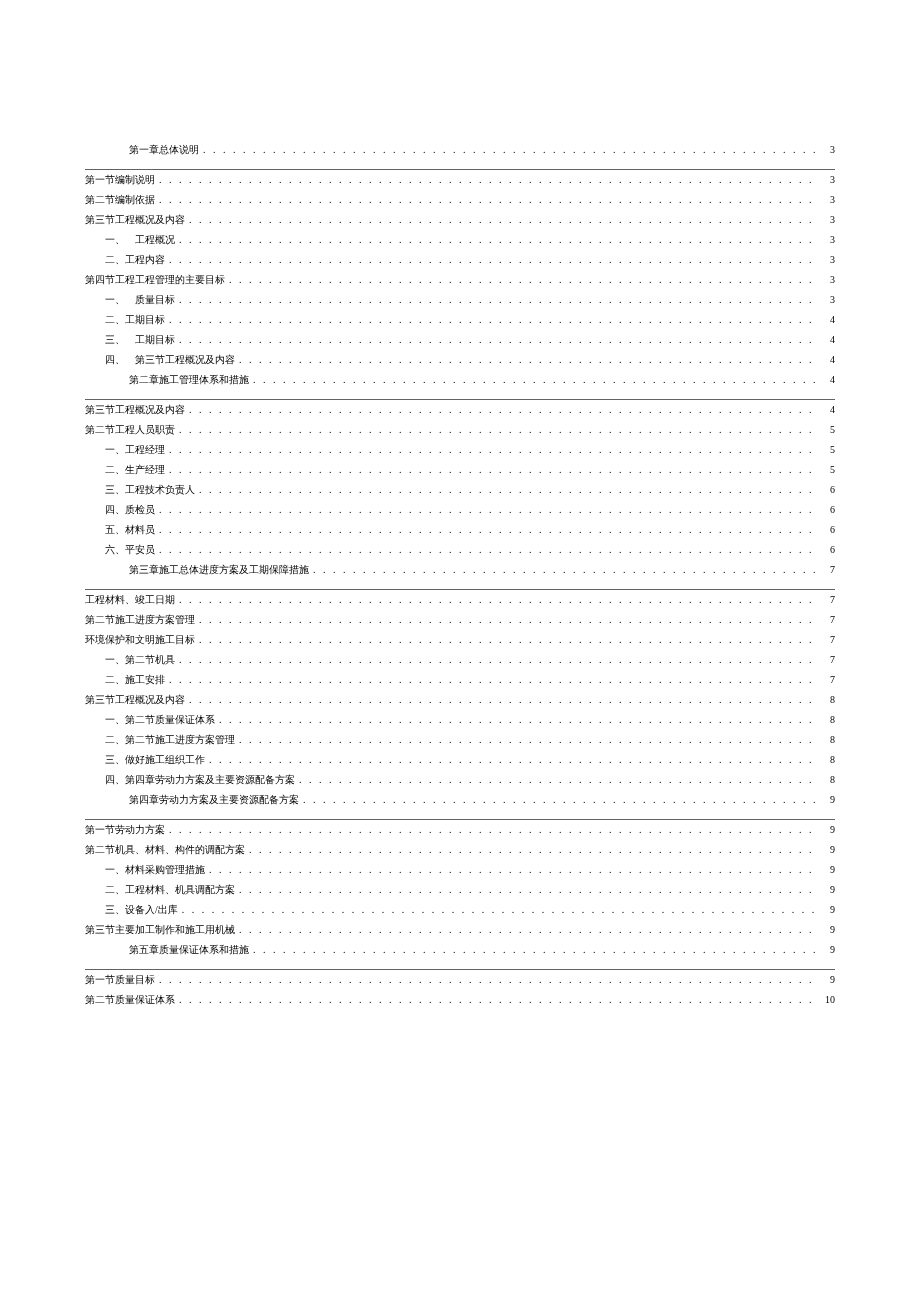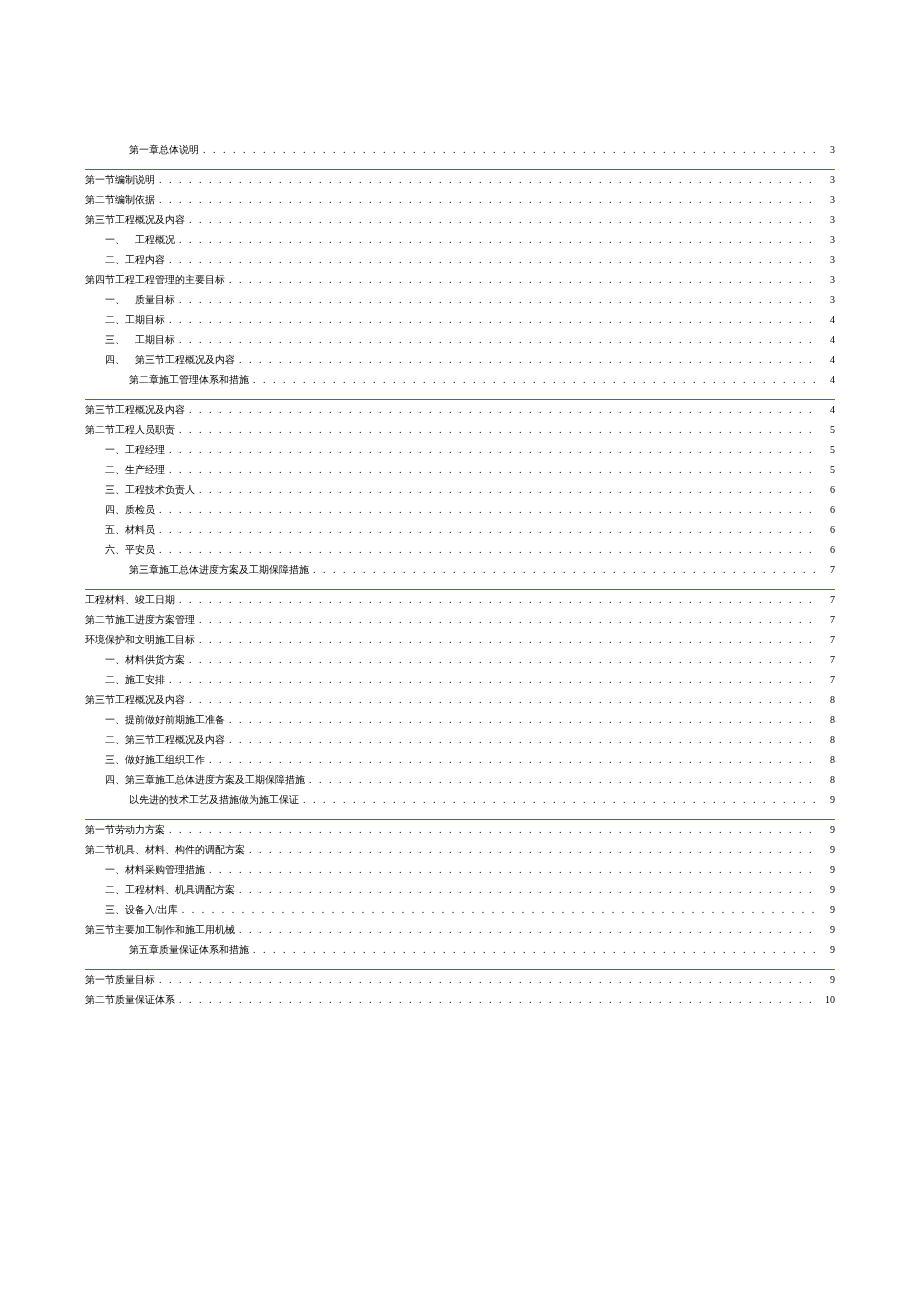--- a/index.html
+++ b/index.html
@@ -183,58 +183,58 @@
           <span class="label">第二节施工进度方案管理</span>
           <span class="dots">. . . . . . . . . . . . . . . . . . . . . . . . . . . . . . . . . . . . . . . . . . . . . . . . . . . . . . . . . . . . . . . . . . . . . . . . . . . . . . . . . . . . . . . . . . . . . . . . . . . . . . . . . . . . . . . . . . . . . . . . . . . . . . . . . . . . . . . . . . . . . . . . . . . . . . . .</span>
           <span class="pg">7</span>
         </div>
         <div class="row indent-l1">
           <span class="label">环境保护和文明施工目标</span>
           <span class="dots">. . . . . . . . . . . . . . . . . . . . . . . . . . . . . . . . . . . . . . . . . . . . . . . . . . . . . . . . . . . . . . . . . . . . . . . . . . . . . . . . . . . . . . . . . . . . . . . . . . . . . . . . . . . . . . . . . . . . . . . . . . . . . . . . . . . . . . . . . . . . . . . . . . . . . . . .</span>
           <span class="pg">7</span>
         </div>
         <div class="row indent-l2">
-          <span class="label">一、材料供货方案</span>
+          <span class="label">一、第二节机具</span>
           <span class="dots">. . . . . . . . . . . . . . . . . . . . . . . . . . . . . . . . . . . . . . . . . . . . . . . . . . . . . . . . . . . . . . . . . . . . . . . . . . . . . . . . . . . . . . . . . . . . . . . . . . . . . . . . . . . . . . . . . . . . . . . . . . . . . . . . . . . . . . . . . . . . . . . . . . . . . . . .</span>
           <span class="pg">7</span>
         </div>
         <div class="row indent-l2">
           <span class="label">二、施工安排</span>
           <span class="dots">. . . . . . . . . . . . . . . . . . . . . . . . . . . . . . . . . . . . . . . . . . . . . . . . . . . . . . . . . . . . . . . . . . . . . . . . . . . . . . . . . . . . . . . . . . . . . . . . . . . . . . . . . . . . . . . . . . . . . . . . . . . . . . . . . . . . . . . . . . . . . . . . . . . . . . . .</span>
           <span class="pg">7</span>
         </div>
         <div class="row indent-l1">
           <span class="label">第三节工程概况及内容</span>
           <span class="dots">. . . . . . . . . . . . . . . . . . . . . . . . . . . . . . . . . . . . . . . . . . . . . . . . . . . . . . . . . . . . . . . . . . . . . . . . . . . . . . . . . . . . . . . . . . . . . . . . . . . . . . . . . . . . . . . . . . . . . . . . . . . . . . . . . . . . . . . . . . . . . . . . . . . . . . . .</span>
           <span class="pg">8</span>
         </div>
         <div class="row indent-l2">
-          <span class="label">一、提前做好前期施工准备</span>
-          <span class="dots">. . . . . . . . . . . . . . . . . . . . . . . . . . . . . . . . . . . . . . . . . . . . . . . . . . . . . . . . . . . . . . . . . . . . . . . . . . . . . . . . . . . . . . . . . . . . . . . . . . . . . . . . . . . . . . . . . . . . . . . . . . . . . . . . . . . . . . . . . . . . . . . . . . . . . . . .</span>
-          <span class="pg">8</span>
-        </div>
-        <div class="row indent-l2">
-          <span class="label">二、第三节工程概况及内容</span>
+          <span class="label">一、第二节质量保证体系</span>
+          <span class="dots">. . . . . . . . . . . . . . . . . . . . . . . . . . . . . . . . . . . . . . . . . . . . . . . . . . . . . . . . . . . . . . . . . . . . . . . . . . . . . . . . . . . . . . . . . . . . . . . . . . . . . . . . . . . . . . . . . . . . . . . . . . . . . . . . . . . . . . . . . . . . . . . . . . . . . . . .</span>
+          <span class="pg">8</span>
+        </div>
+        <div class="row indent-l2">
+          <span class="label">二、第二节施工进度方案管理</span>
           <span class="dots">. . . . . . . . . . . . . . . . . . . . . . . . . . . . . . . . . . . . . . . . . . . . . . . . . . . . . . . . . . . . . . . . . . . . . . . . . . . . . . . . . . . . . . . . . . . . . . . . . . . . . . . . . . . . . . . . . . . . . . . . . . . . . . . . . . . . . . . . . . . . . . . . . . . . . . . .</span>
           <span class="pg">8</span>
         </div>
         <div class="row indent-l2">
           <span class="label">三、做好施工组织工作</span>
           <span class="dots">. . . . . . . . . . . . . . . . . . . . . . . . . . . . . . . . . . . . . . . . . . . . . . . . . . . . . . . . . . . . . . . . . . . . . . . . . . . . . . . . . . . . . . . . . . . . . . . . . . . . . . . . . . . . . . . . . . . . . . . . . . . . . . . . . . . . . . . . . . . . . . . . . . . . . . . .</span>
           <span class="pg">8</span>
         </div>
         <div class="row indent-l2">
-          <span class="label">四、第三章施工总体进度方案及工期保障措施</span>
-          <span class="dots">. . . . . . . . . . . . . . . . . . . . . . . . . . . . . . . . . . . . . . . . . . . . . . . . . . . . . . . . . . . . . . . . . . . . . . . . . . . . . . . . . . . . . . . . . . . . . . . . . . . . . . . . . . . . . . . . . . . . . . . . . . . . . . . . . . . . . . . . . . . . . . . . . . . . . . . .</span>
-          <span class="pg">8</span>
-        </div>
-      </div>
-      <div>
-        <div class="row indent-ch">
-          <span class="label">以先进的技术工艺及措施做为施工保证</span>
+          <span class="label">四、第四章劳动力方案及主要资源配备方案</span>
+          <span class="dots">. . . . . . . . . . . . . . . . . . . . . . . . . . . . . . . . . . . . . . . . . . . . . . . . . . . . . . . . . . . . . . . . . . . . . . . . . . . . . . . . . . . . . . . . . . . . . . . . . . . . . . . . . . . . . . . . . . . . . . . . . . . . . . . . . . . . . . . . . . . . . . . . . . . . . . . .</span>
+          <span class="pg">8</span>
+        </div>
+      </div>
+      <div>
+        <div class="row indent-ch">
+          <span class="label">第四章劳动力方案及主要资源配备方案</span>
           <span class="dots">. . . . . . . . . . . . . . . . . . . . . . . . . . . . . . . . . . . . . . . . . . . . . . . . . . . . . . . . . . . . . . . . . . . . . . . . . . . . . . . . . . . . . . . . . . . . . . . . . . . . . . . . . . . . . . . . . . . . . . . . . . . . . . . . . . . . . . . . . . . . . . . . . . . . . . . .</span>
           <span class="pg">9</span>
         </div>
       </div>
       <div class="block">
         <div class="row indent-l1">
           <span class="label">第一节劳动力方案</span>
           <span class="dots">. . . . . . . . . . . . . . . . . . . . . . . . . . . . . . . . . . . . . . . . . . . . . . . . . . . . . . . . . . . . . . . . . . . . . . . . . . . . . . . . . . . . . . . . . . . . . . . . . . . . . . . . . . . . . . . . . . . . . . . . . . . . . . . . . . . . . . . . . . . . . . . . . . . . . . . .</span>
           <span class="pg">9</span>
         </div>

